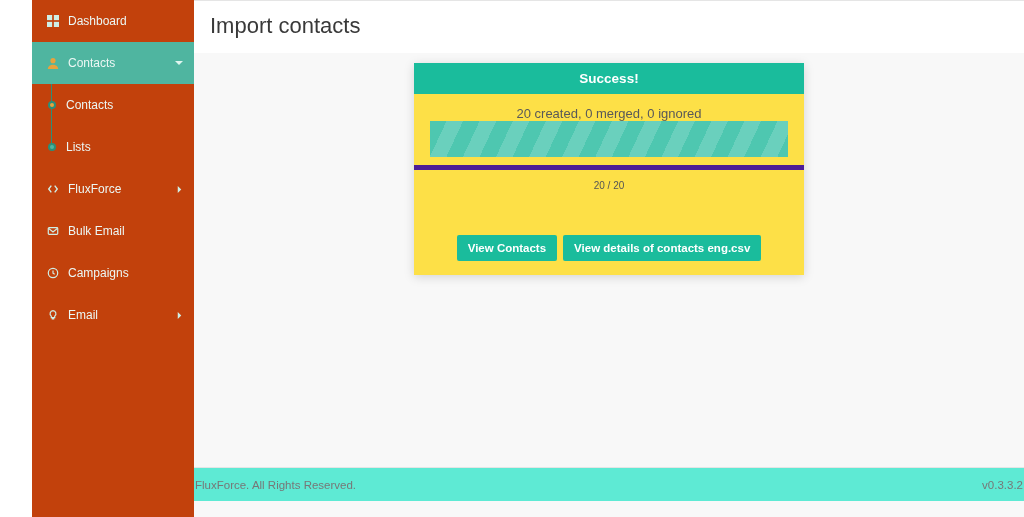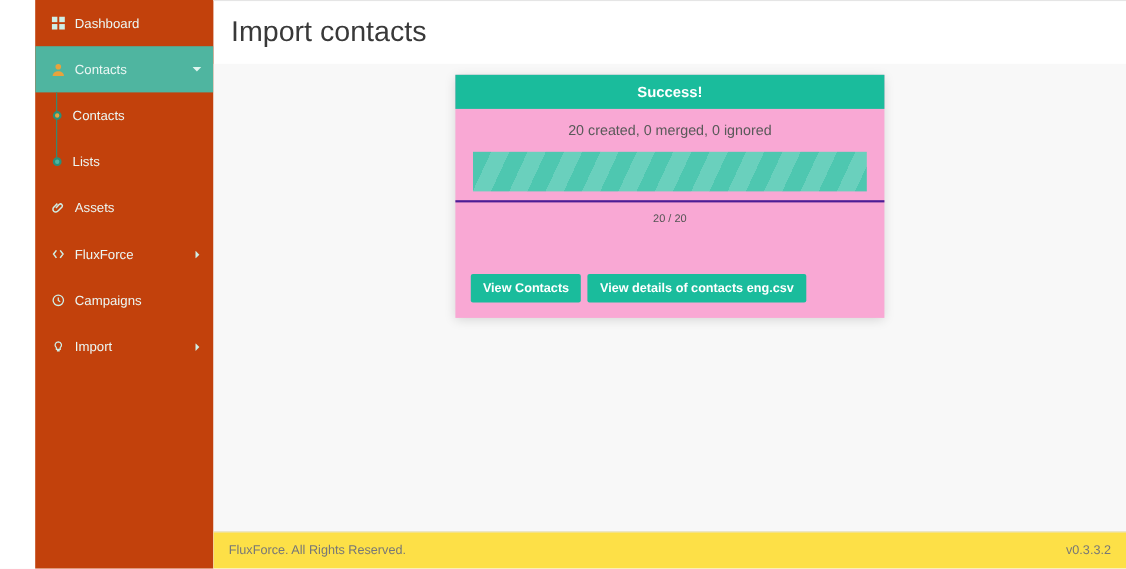--- a/index.html
+++ b/index.html
@@ -102,107 +102,107 @@
       flex-direction: column;
       border-top: 1px solid #e5e5e5;
       position: relative;
       overflow: hidden;
     }
     .page-header {
       padding: 12px 16px 14px 16px;
     }
     .page-header h1 {
       font-weight: 400;
-      font-size: 26px;
+      font-size: 22px;
       color: #393939;
     }
     .content {
       flex: 1;
       background: #f8f8f8;
       padding-top: 10px;
       display: flex;
       justify-content: center;
       align-items: flex-start;
     }
 
     
     .card {
       width: 390px;
-      background: #f9a8d4;
+      background: #fde047;
       box-shadow: 0 2px 10px rgba(0,0,0,0.15);
     }
     .card-header {
       background: #1abc9c;
       color: #fff;
       font-weight: 700;
       text-align: center;
       padding: 8px 0;
       font-size: 13.5px;
     }
     .card-body {
       padding: 12px 16px 8px 16px;
       text-align: center;
     }
     .card-body .stats {
       color: #595959;
       font-size: 13px;
-      margin-bottom: 12px;
     }
     .progress {
       height: 36px;
       width: 100%;
       background: repeating-linear-gradient(
         115deg,
         #4ec7b0 0px,
         #4ec7b0 15px,
         #6ad0bd 15px,
         #6ad0bd 30px
       );
     }
     .card-footer {
-      border-top: 2px solid #4c1d95;
+      border-top: 5px solid #4c1d95;
       padding: 10px 14px 14px 14px;
       text-align: center;
     }
     .card-footer .count {
       font-size: 10px;
       color: #555;
       margin-bottom: 8px;
     }
     .card-footer .actions {
       display: flex;
+      justify-content: center;
       gap: 6px;
       flex-wrap: wrap;
       margin-top: 44px;
     }
     .btn {
       background: #1abc9c;
       color: #fff;
       border: none;
       padding: 7px 11px;
       font-size: 11.5px;
       font-weight: 600;
       border-radius: 2px;
       cursor: pointer;
       white-space: nowrap;
     }
 
     
     .page-footer {
       position: absolute;
-      bottom: 0;
+      bottom: 16px;
       left: 0;
       right: 0;
       height: 34px;
       border-top: 1px solid #e5e5e5;
-      background: #fde047;
+      background: #5eead4;
       display: flex;
       align-items: center;
       justify-content: space-between;
-      padding: 0 14px;
+      padding: 0 1px;
       font-size: 11.5px;
       color: #777;
     }
   </style>
 </head>
 <body>
 
 <div class="sidebar">
 
   <div class="nav-item">
@@ -236,62 +236,63 @@
     <div class="sub-item active">
       <span class="dot"></span>
       <span class="label">Contacts</span>
     </div>
     <div class="sub-item">
       <span class="dot"></span>
       <span class="label">Lists</span>
     </div>
   </div>
 
-  <div class="nav-item">
-    <span class="icon">
-      <svg viewBox="0 0 14 14" width="12" height="12" fill="none" stroke="#cfeee6" stroke-width="1.6">
-        <path d="M6 2.5l-3.5 3.5a3 3 0 104.2 4.2l4.2-4.2a2 2 0 00-2.8-2.8L4.5 7"></path>
-      </svg>
-    </span>
-    <span class="label">Assets</span>
-  </div>
 
   <div class="nav-item">
     <span class="icon">
       <svg viewBox="0 0 14 14" width="12" height="12" fill="none" stroke="#cfeee6" stroke-width="1.6">
         <path d="M5 3L2 7l3 4M9 3l3 4-3 4"></path>
       </svg>
     </span>
     <span class="label">FluxForce</span>
     <span class="caret">
       <svg viewBox="0 0 8 8" width="7" height="7" fill="#cfeee6">
           <path d="M2 0l4 4-4 4z"></path>
         </svg>
     </span>
   </div>
 
 
+  <div class="nav-item">
+    <span class="icon">
+      <svg viewBox="0 0 14 14" width="12" height="12" fill="none" stroke="#cfeee6" stroke-width="1.4">
+        <rect x="1.5" y="3" width="11" height="8" rx="1"></rect>
+          <path d="M2 4l5 4 5-4"></path>
+      </svg>
+    </span>
+    <span class="label">Bulk Email</span>
+  </div>
 
   <div class="nav-item">
     <span class="icon">
       <svg viewBox="0 0 14 14" width="12" height="12" fill="none" stroke="#cfeee6" stroke-width="1.4">
         <circle cx="7" cy="7" r="5.5"></circle>
           <path d="M7 4v3.2l2 1.3"></path>
       </svg>
     </span>
     <span class="label">Campaigns</span>
   </div>
 
   <div class="nav-item">
     <span class="icon">
       <svg viewBox="0 0 14 14" width="12" height="12" fill="none" stroke="#cfeee6" stroke-width="1.4">
         <path d="M7 2a3.5 3.5 0 00-2 6.3V10h4V8.3A3.5 3.5 0 007 2zM5.5 11.5h3"></path>
       </svg>
     </span>
-    <span class="label">Import</span>
+    <span class="label">Email</span>
     <span class="caret">
       <svg viewBox="0 0 8 8" width="7" height="7" fill="#cfeee6">
           <path d="M2 0l4 4-4 4z"></path>
         </svg>
     </span>
   </div>
 
 
 </div>
 

